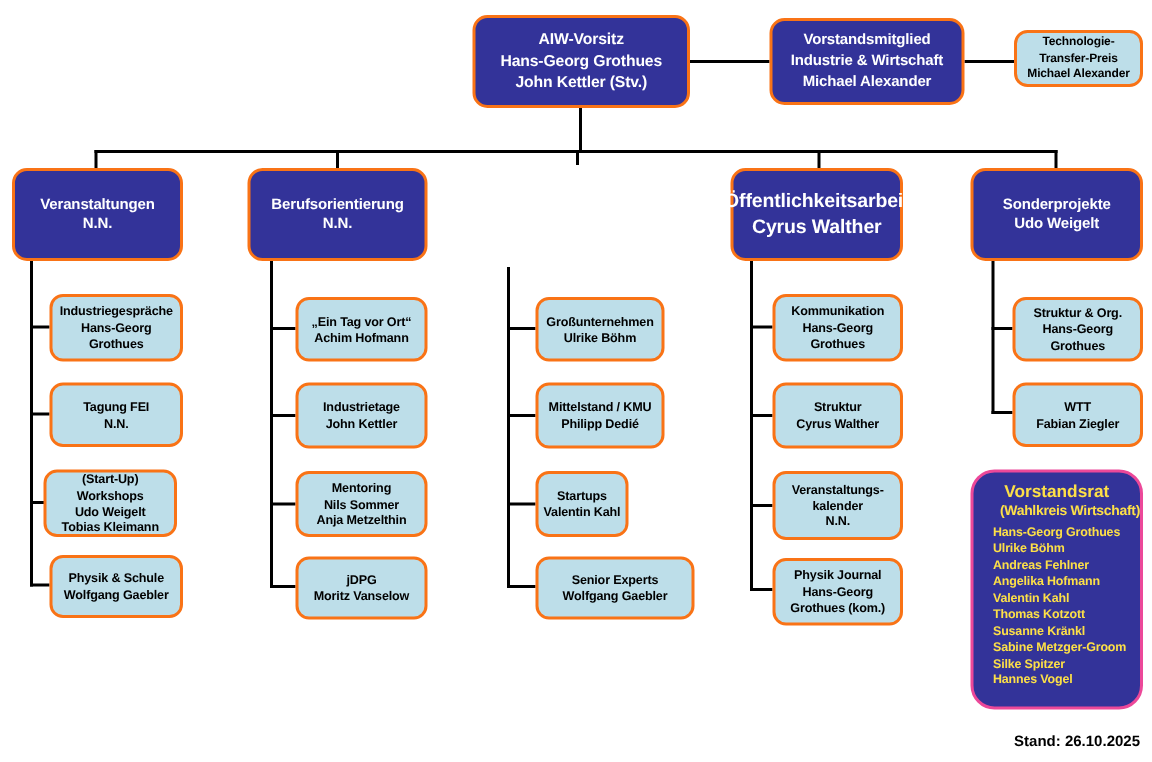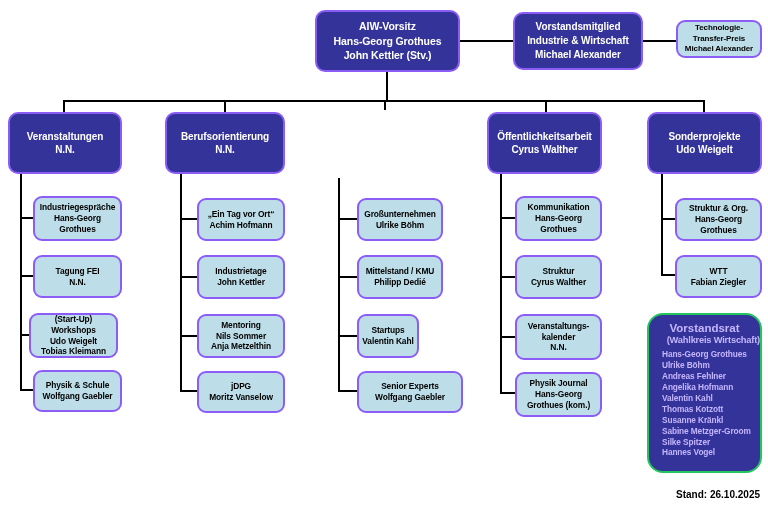--- a/index.html
+++ b/index.html
@@ -1,37 +1,37 @@
 <!DOCTYPE html>
 <html><head>
 <meta charset="utf-8">
 <style>
   html,body { margin:0; padding:0; background:#ffffff; }
   .canvas {
     position:relative; width:768px; height:508px; background:#ffffff;
     font-family:"Liberation Sans", sans-serif; overflow:hidden;
   }
   .box {
-    position:absolute; box-sizing:border-box; border:2px solid #8b5cf6;
+    position:absolute; box-sizing:border-box; border:2px solid #f97316;
     display:flex; align-items:center; justify-content:center;
     text-align:center; white-space:pre-line; font-weight:bold;
     letter-spacing:-0.1px;
   }
   .dark  { background:#333399; color:#ffffff; border-radius:10px; }
   .light { background:#BDDEE9; color:#000000; border-radius:9px; }
   .hline, .vline { position:absolute; background:#000; }
   .hline { height:2px; }
   .vline { width:2px; }
   .hdr  { font-size:10px; line-height:1.3; }
   .topb { font-size:10.5px; line-height:1.4; }
   .item { font-size:8.4px; line-height:1.28; padding:1px; }
   .vr {
     position:absolute; box-sizing:border-box; left:647px; top:313px;
-    width:115px; height:160px; background:#333399; border:2px solid #22c55e;
-    border-radius:16px; color:#c4b5fd; padding:7px 0 0 0;
+    width:115px; height:160px; background:#333399; border:2px solid #ec4899;
+    border-radius:16px; color:#fde047; padding:7px 0 0 0;
   }
   .vr-title { font-size:11.5px; font-weight:bold; text-align:center; }
   .vr-sub   { font-size:9.3px;  font-weight:bold; text-align:right; margin-top:1px; letter-spacing:-0.2px; }
   .vr-list  { list-style:none; margin:4px 0 0 0; padding:0 2px 0 13px;
               font-size:8.3px; font-weight:bold; line-height:1.32; letter-spacing:-0.1px; }
   .footer {
     position:absolute; right:8px; top:489px; font-size:10px;
     font-weight:bold; color:#000;
   }
 </style>
@@ -87,21 +87,21 @@
 Industrie &amp; Wirtschaft
 Michael Alexander</div>
   <div class="box light" style="left:676px;top:20px;width:86px;height:38px;font-size:8px;line-height:1.3">Technologie-
 Transfer-Preis
 Michael Alexander</div>
 
   <div class="box dark hdr" style="left:8px;top:112px;width:114px;height:62px">Veranstaltungen
 N.N.</div>
   <div class="box dark hdr" style="left:165px;top:112px;width:120px;height:62px">Berufsorientierung
 N.N.</div>
-  <div class="box dark hdr" style="left:487px;top:112px;width:115px;height:62px;font-size:10px">Öffentlichkeitsarbeit
+  <div class="box dark hdr" style="left:487px;top:112px;width:115px;height:62px;font-size:13px">Öffentlichkeitsarbeit
 Cyrus Walther</div>
   <div class="box dark hdr" style="left:647px;top:112px;width:115px;height:62px">Sonderprojekte
 Udo Weigelt</div>
 
   <div class="box light item" style="left:33px;top:196px;width:89px;height:45px">Industriegespräche
 Hans-Georg
 Grothues</div>
   <div class="box light item" style="left:33px;top:255px;width:89px;height:43px">Tagung FEI
 N.N.</div>
   <div class="box light item" style="left:29px;top:313px;width:89px;height:45px">(Start-Up)

